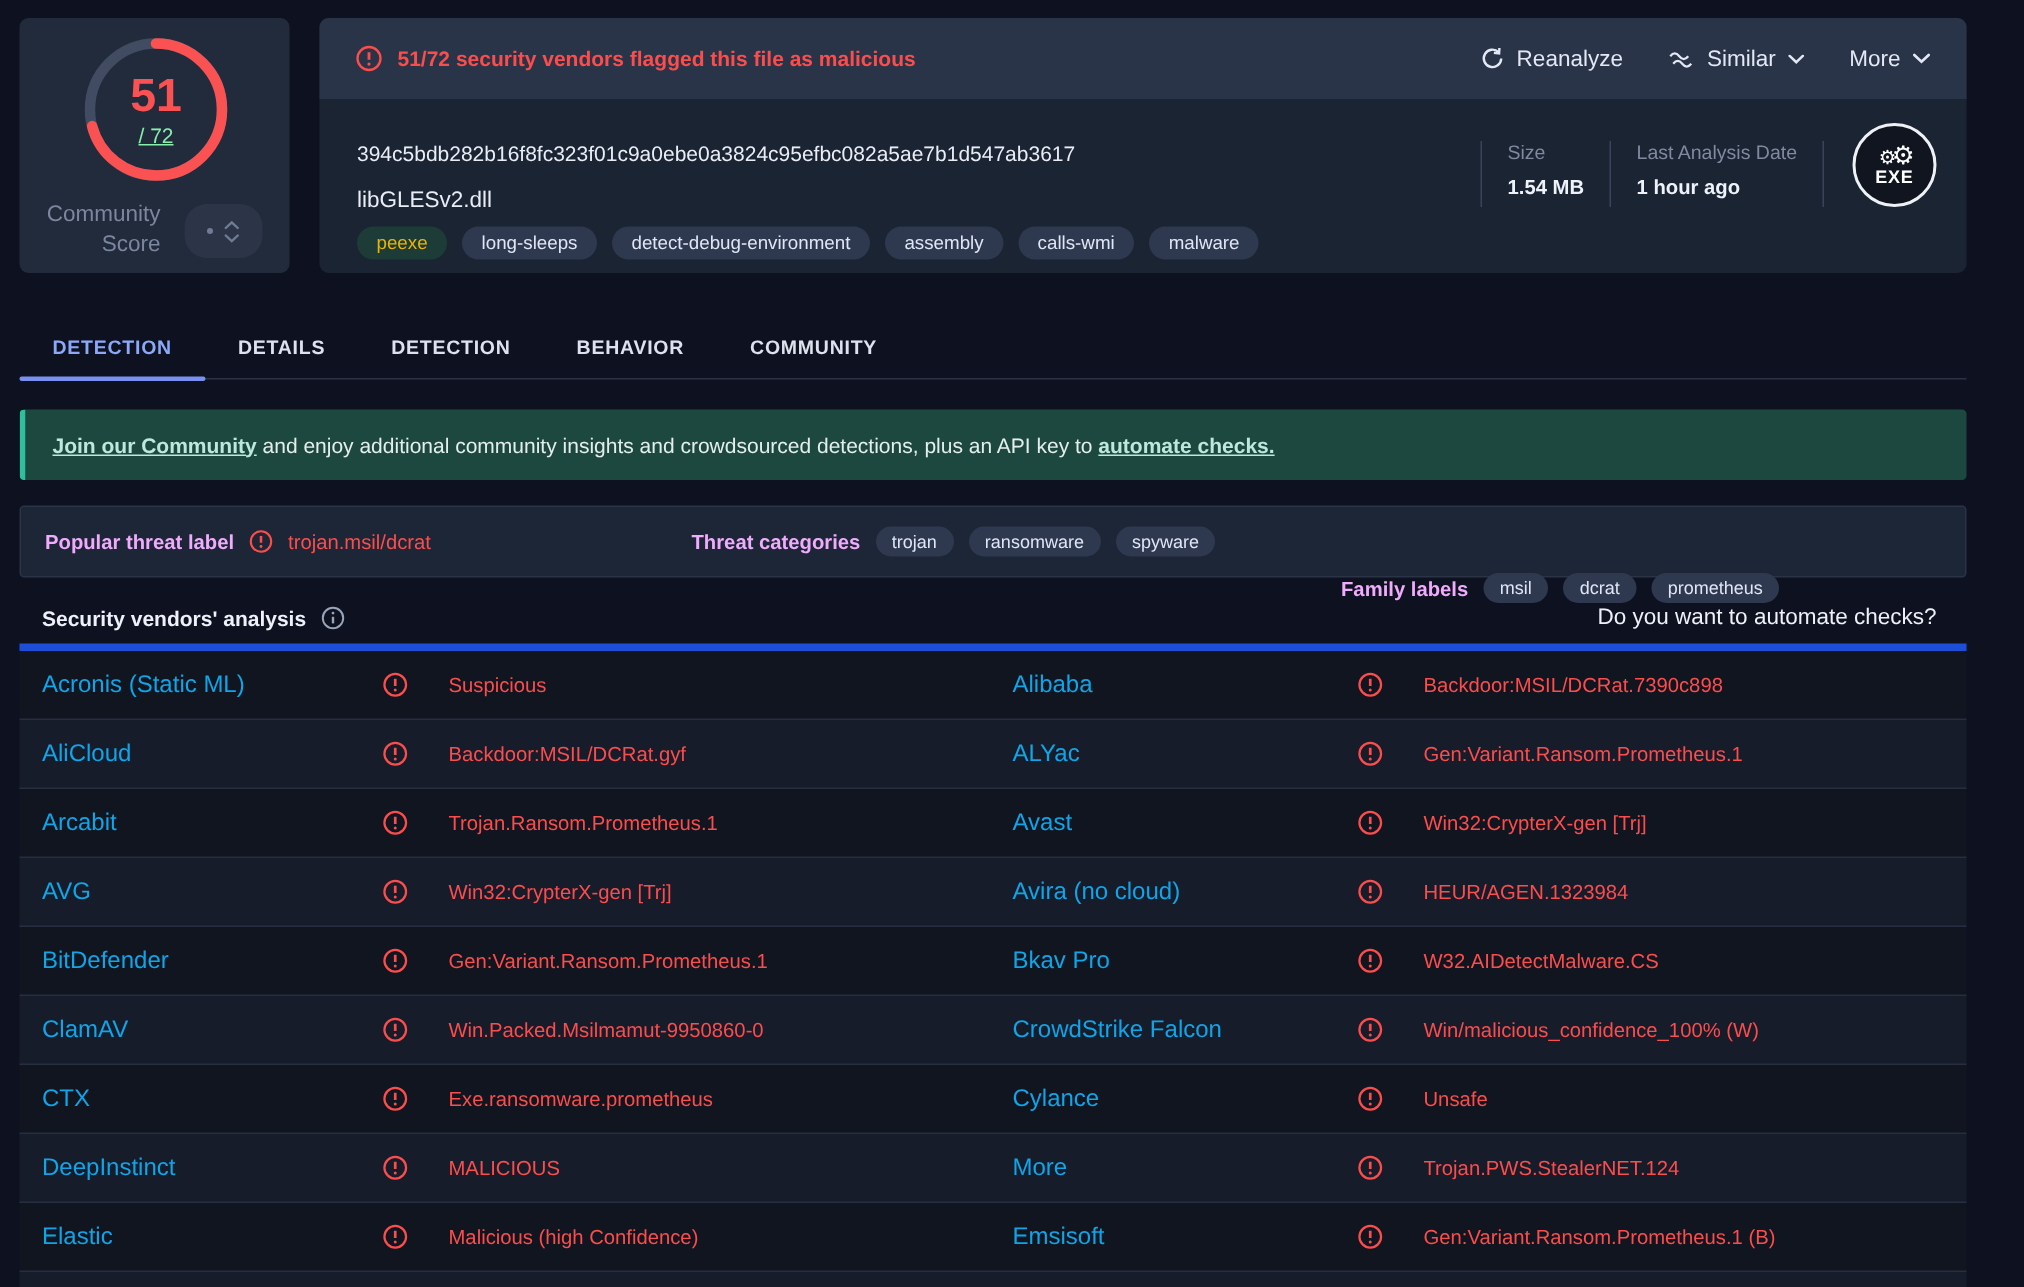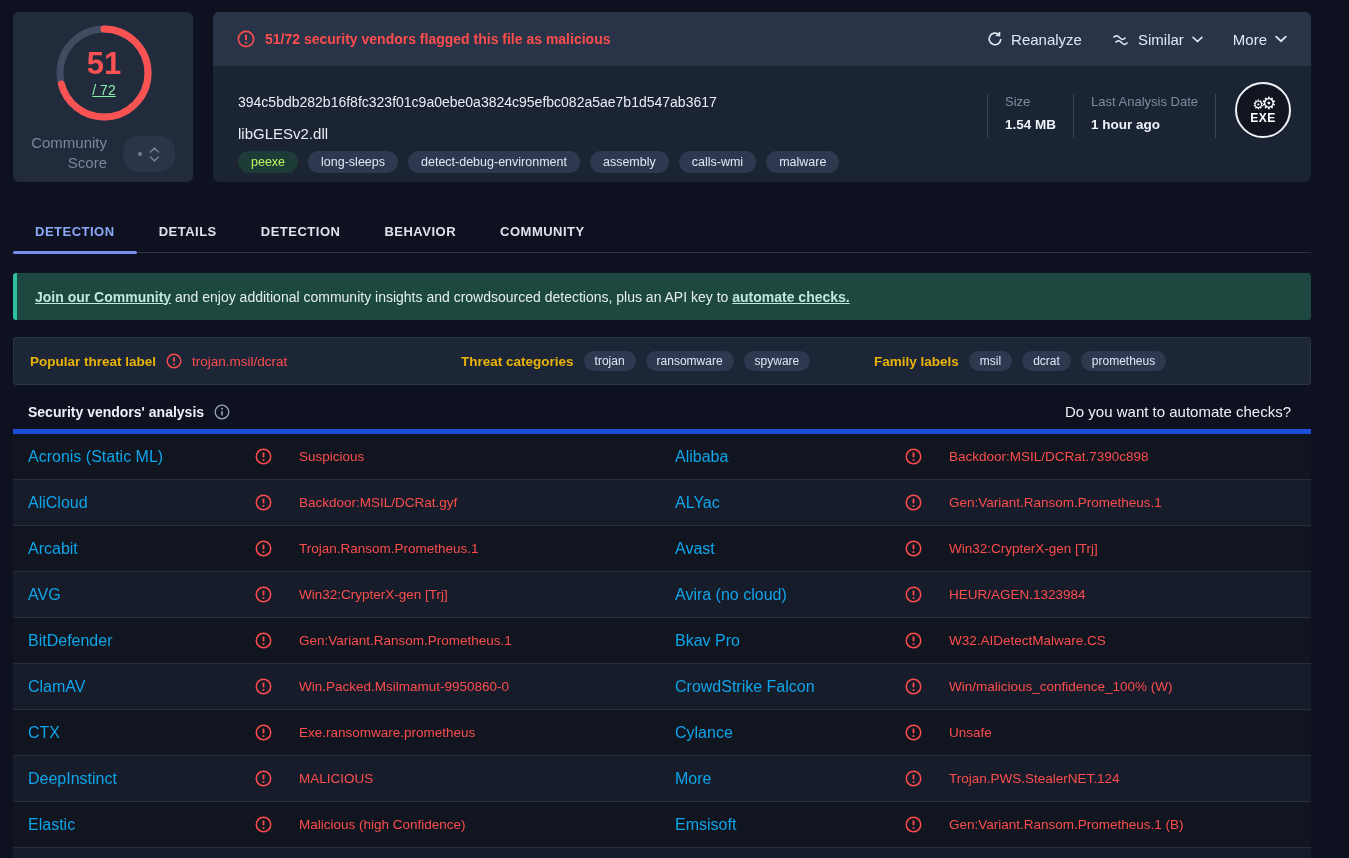--- a/index.html
+++ b/index.html
@@ -50,21 +50,21 @@
   .banner-alert { display: flex; align-items: center; gap: 10px; color: #fc4d4d; font-weight: bold; font-size: 14px; }
   .banner-actions { margin-left: auto; display: flex; align-items: center; gap: 30px; color: #e2e8f4; font-size: 15px; }
   .action { display: flex; align-items: center; gap: 8px; cursor: pointer; }
   .file-hash { position: absolute; left: 25px; top: 82px; color: #e9edf6; font-size: 14px; }
   .file-name { position: absolute; left: 25px; top: 113px; color: #e9edf6; font-size: 15px; }
   .file-tags { position: absolute; left: 25px; top: 139px; display: flex; gap: 10px; }
   .tag {
     background: #2e3950; color: #dfe6f5; font-size: 12.5px;
     padding: 4px 13px; border-radius: 12px; cursor: pointer; white-space: nowrap;
   }
-  .tag.peexe { background: #1d3c37; color: #bef264; }
+  .tag.peexe { background: #1d3c37; color: #eab308; }
   .file-meta { position: absolute; right: 95px; top: 82px; display: flex; gap: 17px; align-items: flex-start; }
   .vdiv { width: 1px; height: 44px; background: #39445c; }
   .meta-label { color: #7f8aa0; font-size: 13px; }
   .meta-value { color: #eef2f9; font-size: 13.5px; font-weight: bold; margin-top: 8px; }
   .exe-badge {
     position: absolute; right: 20px; top: 70px; width: 56px; height: 56px;
     border-radius: 50%; background: #10151f; border: 2px solid #eef1f6;
     display: flex; flex-direction: column; align-items: center; justify-content: center;
     color: #ffffff;
   }
@@ -100,22 +100,22 @@
   .threat-bar {
     position: absolute; left: 13px; top: 337px; width: 1298px; height: 48px;
     background: #1c2637; border: 1px solid #2b3347; border-radius: 3px;
   }
   .tb-group {
     position: absolute; top: 50%; transform: translateY(-50%);
     display: flex; align-items: center; gap: 10px;
   }
   .tb-g1 { left: 16px; }
   .tb-g2 { left: 447px; }
-  .tb-g3 { left: 860px; }
-  .tb-title { font-weight: bold; font-size: 13.5px; color: #eab308; white-space: nowrap; }
+  .tb-g3 { left: 880px; margin-top: 31px; }
+  .tb-title { font-weight: bold; font-size: 13.5px; color: #f0abfc; white-space: nowrap; }
   .tb-value { color: #fc4d4d; font-size: 13.5px; cursor: pointer; }
   .pill {
     background: #2e3950; color: #dfe6f5; font-size: 12px;
     padding: 3px 11px; border-radius: 11px; cursor: pointer; white-space: nowrap;
   }
 
   
   .analysis-head {
     position: absolute; left: 13px; top: 394px; width: 1298px; height: 40px;
     border-bottom: 5px solid #1d4ed8;

